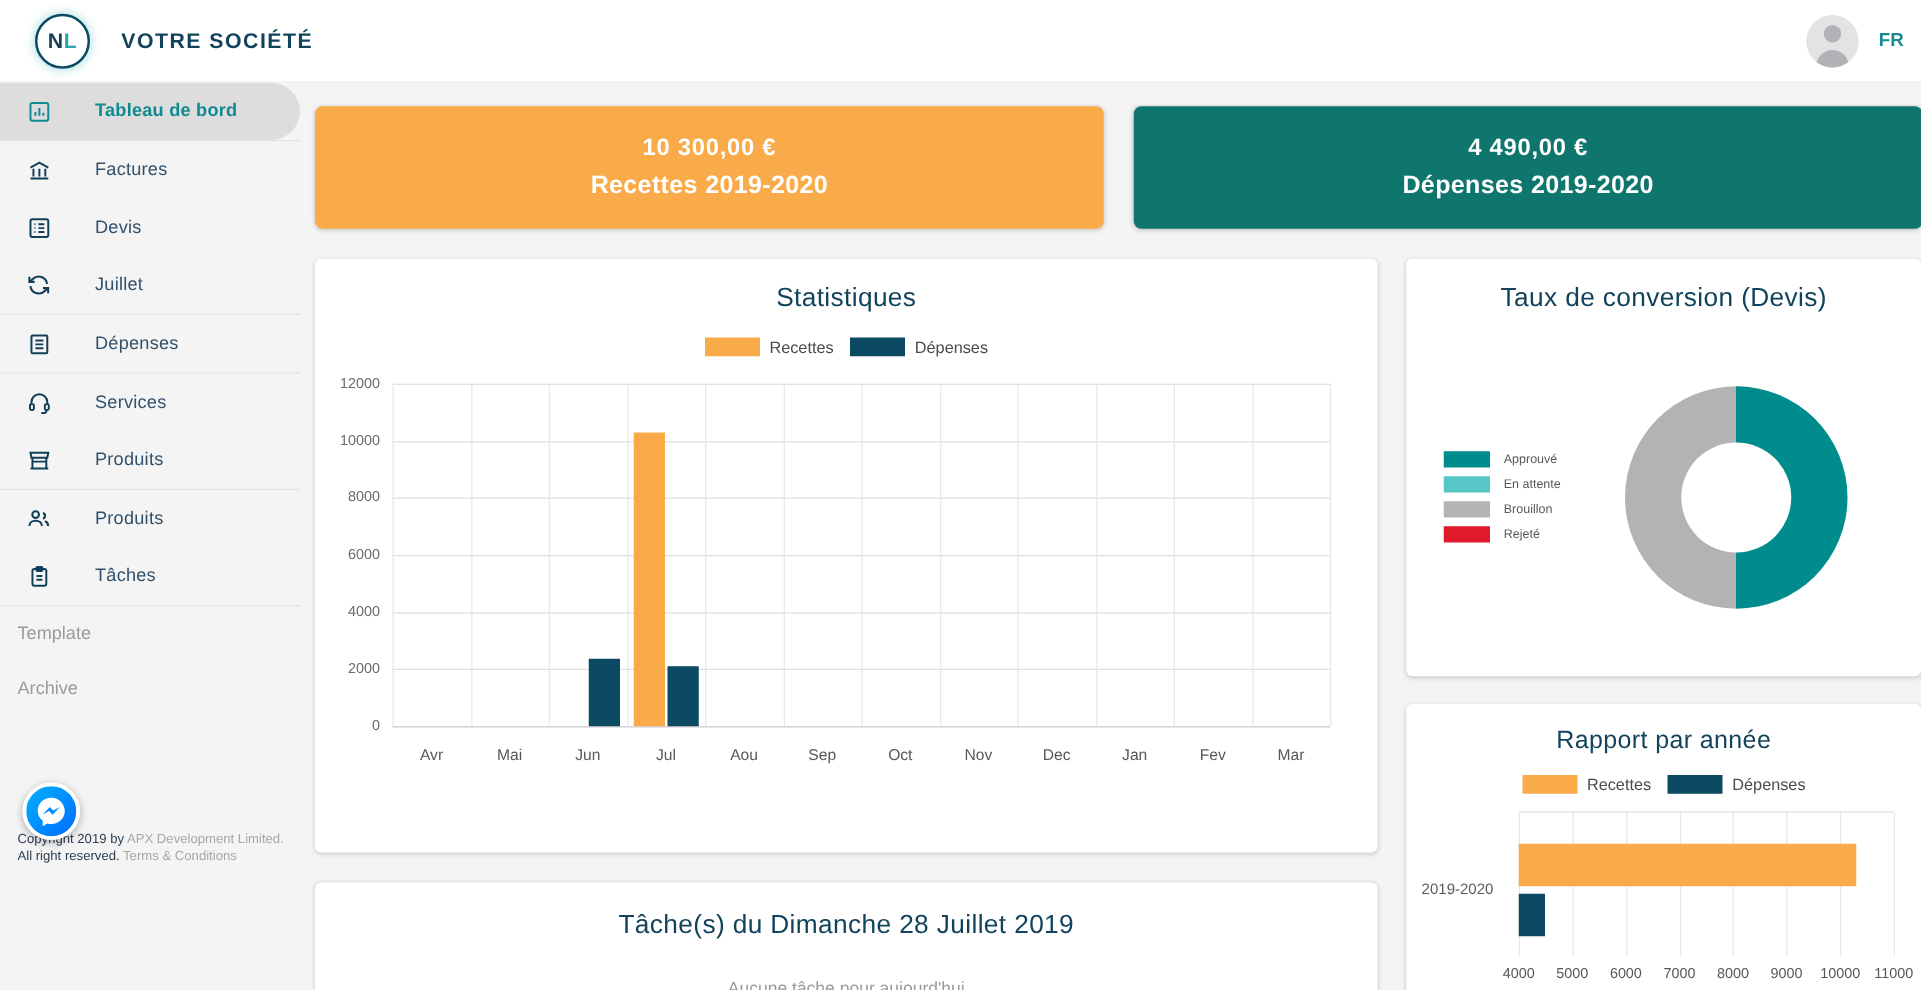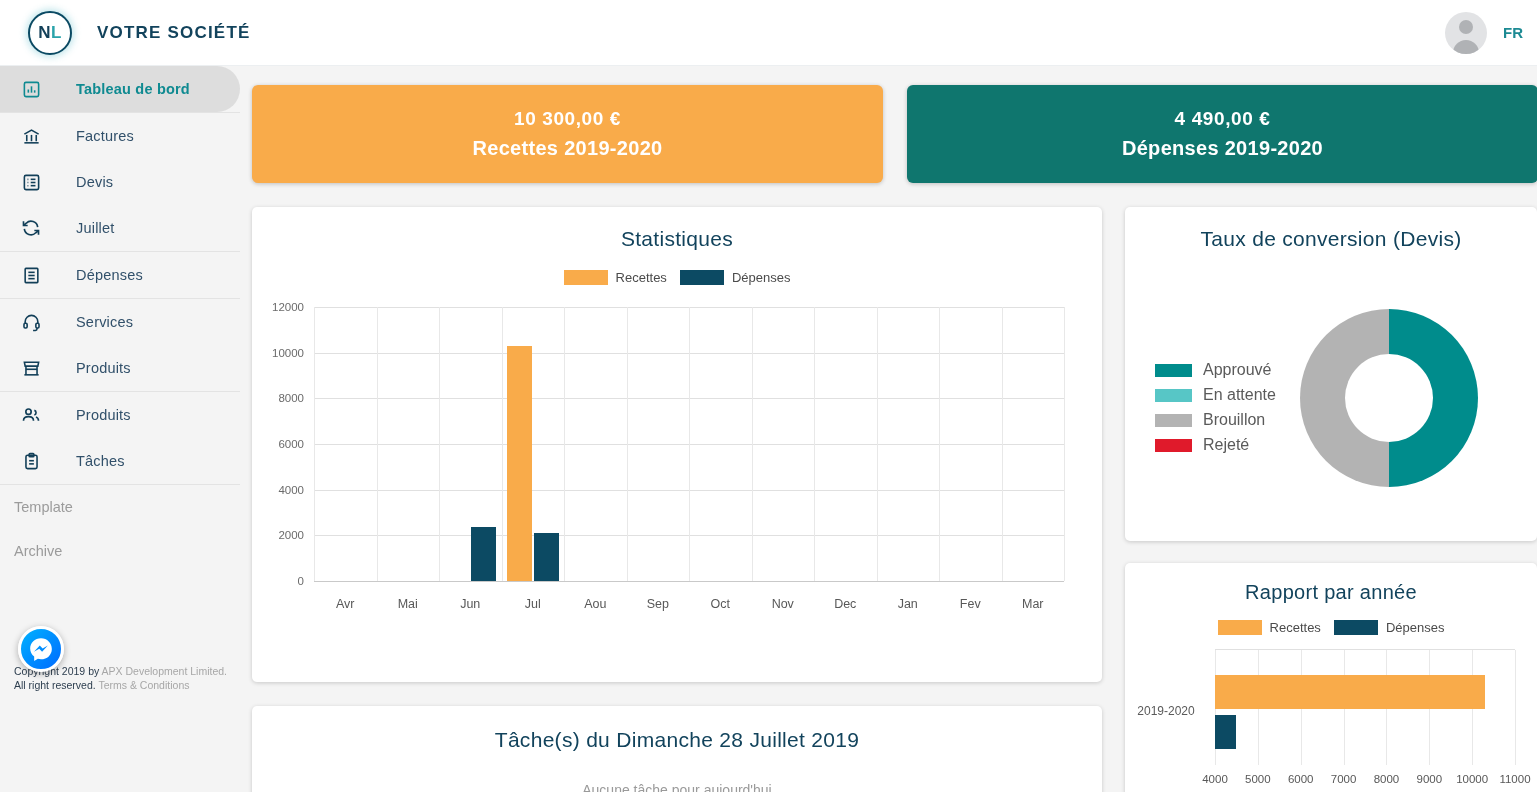--- a/index.html
+++ b/index.html
@@ -159,21 +159,21 @@
     transform: translateX(-50%); white-space: nowrap;
   }
 
   
   #donut-panel { position: absolute; top: 141px; left: 885px; width: 412px; height: 334px; }
   #donut-panel .panel-title { padding-top: 20px; }
   .donut-body { position: relative; height: 250px; }
   .donut-legend { position: absolute; left: 30px; top: 110px; }
   .dlegend-item { display: flex; align-items: center; gap: 11px; margin-bottom: 7px; }
   .dlegend-swatch { width: 37px; height: 13px; display: block; }
-  .dlegend-text { font-size: 16px; color: #5a5a5a; }
+  .dlegend-text { font-size: 10px; color: #5a5a5a; }
   .donut {
     position: absolute; left: 175px; top: 58px;
     width: 178px; height: 178px; border-radius: 50%;
   }
   .donut-hole {
     position: absolute; left: 50%; top: 50%;
     transform: translate(-50%,-50%);
     width: 88px; height: 88px; border-radius: 50%; background: #fff;
   }
 

